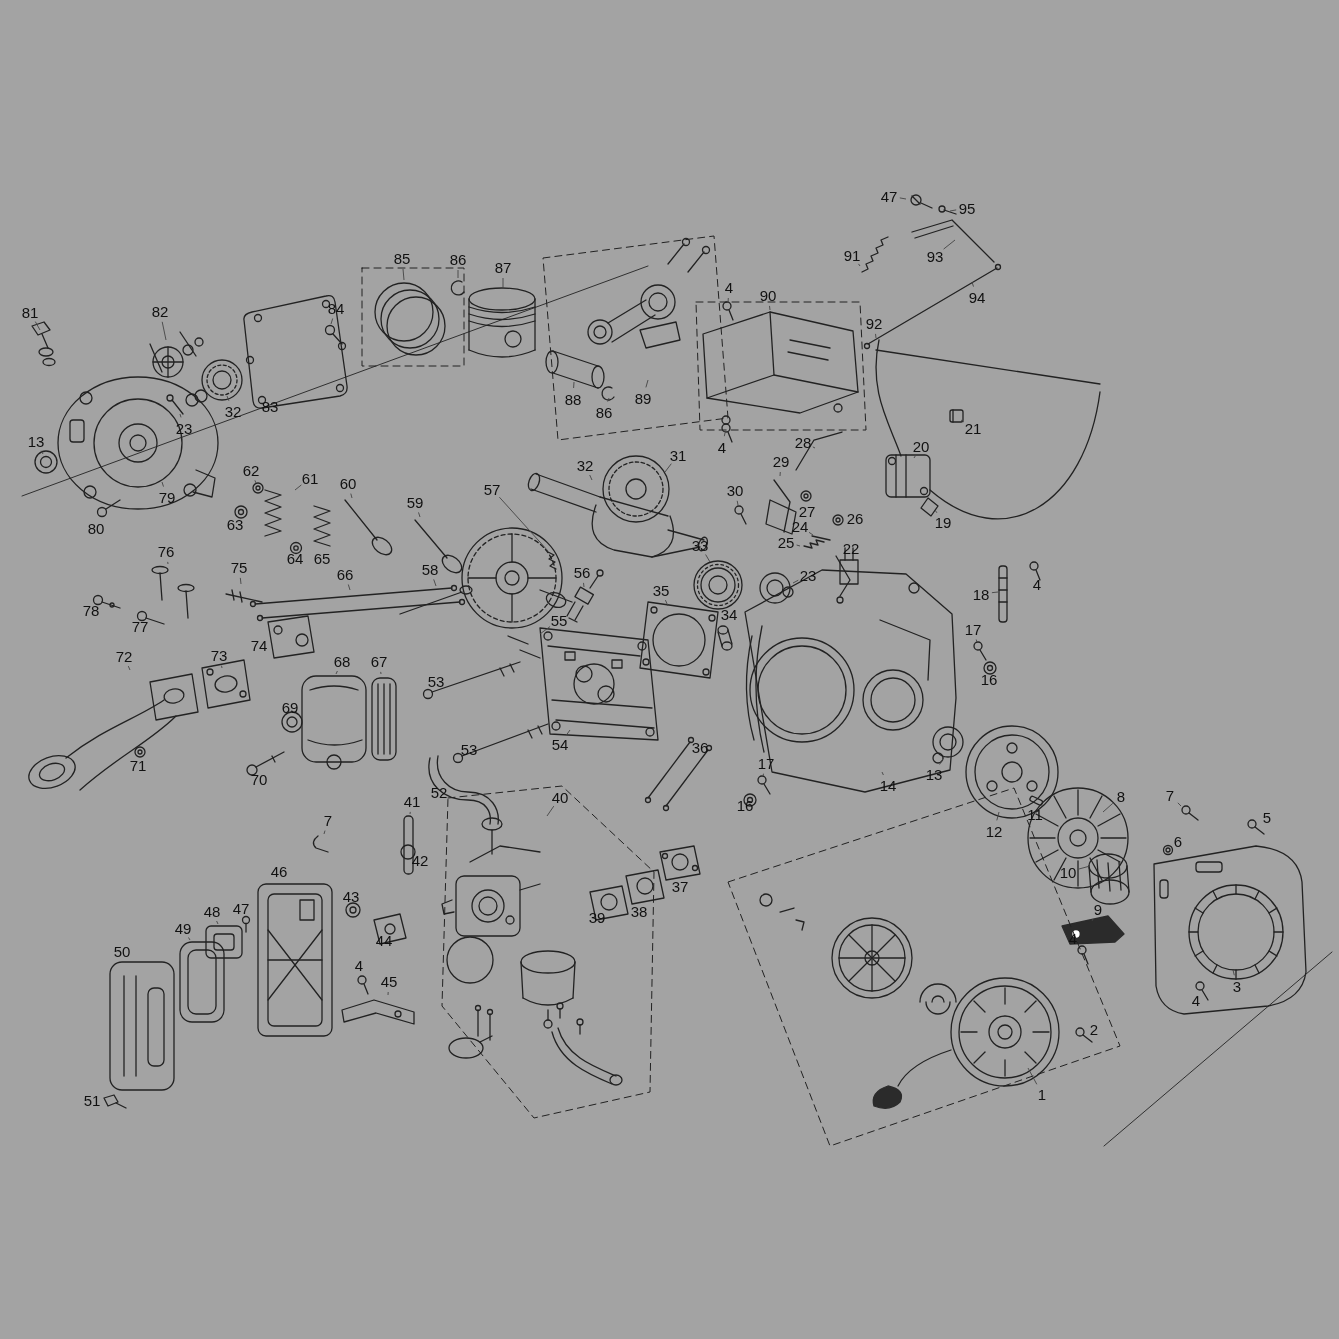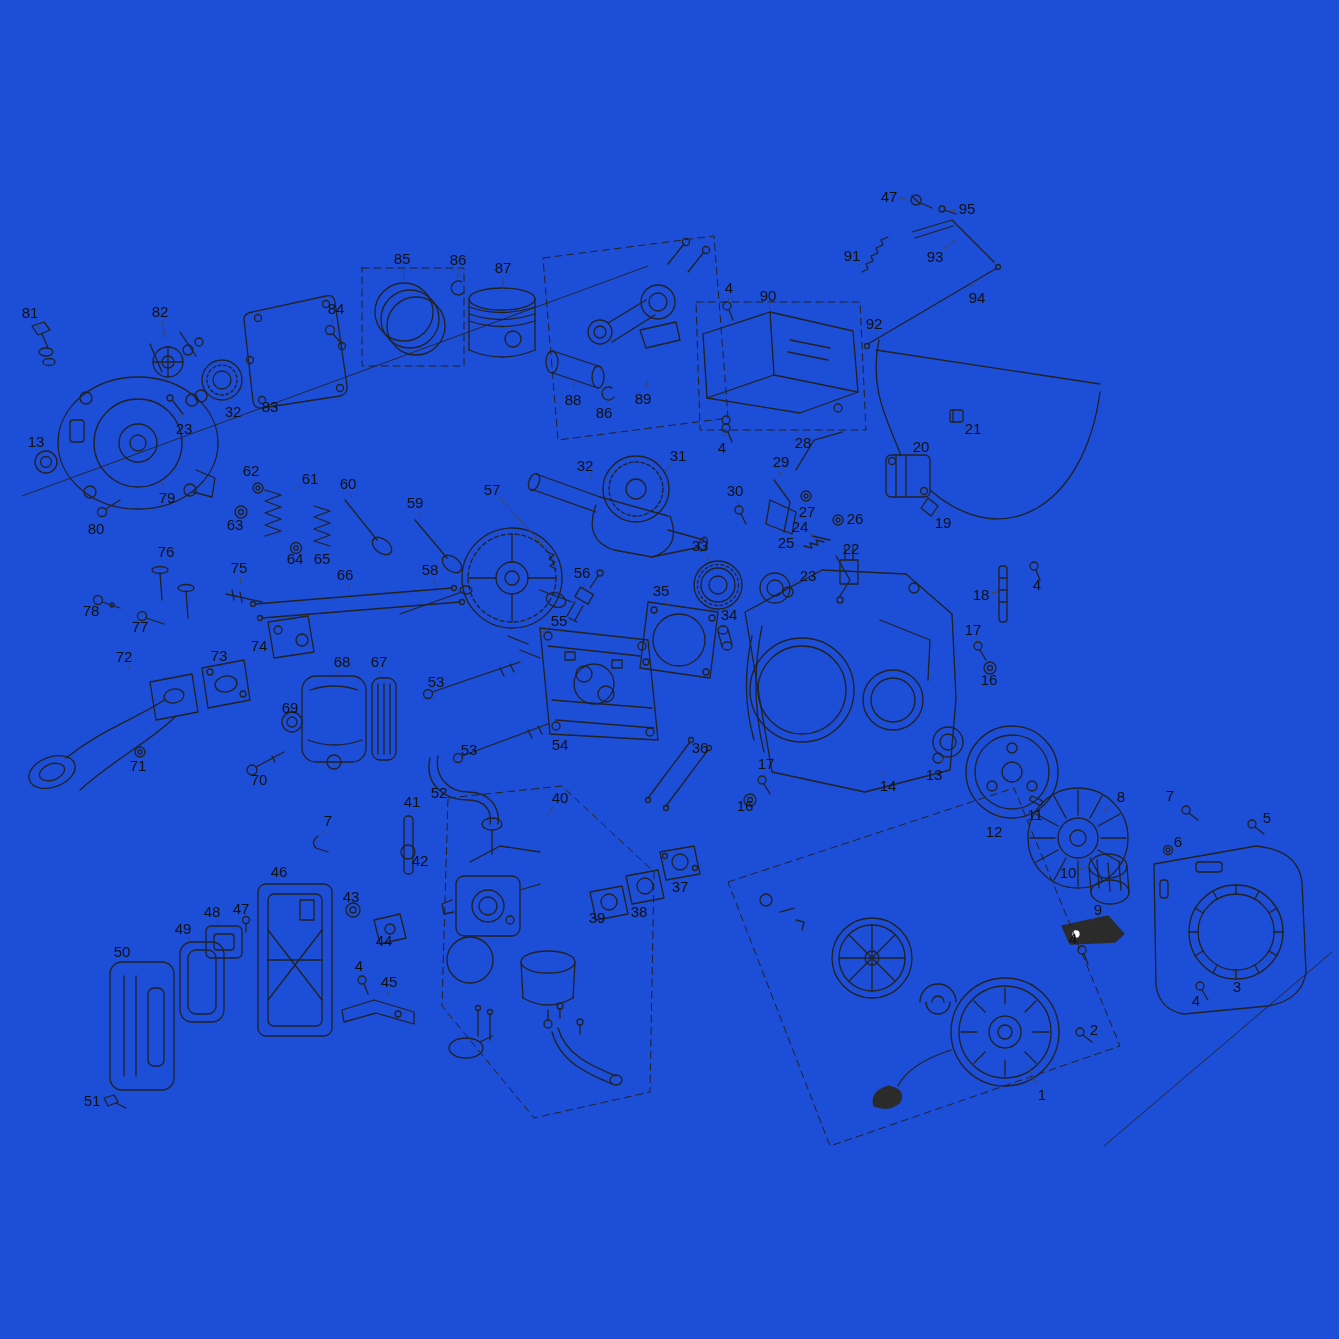--- a/index.html
+++ b/index.html
@@ -8,21 +8,21 @@
   svg{display:block;}
   #labels text{font-family:"Liberation Sans",sans-serif;font-size:15px;
                text-anchor:middle;dominant-baseline:central;}
   #leaders line{stroke:#444;stroke-width:0.9;}
   .dash{stroke-dasharray:7 5;stroke-width:1;}
   .thin{stroke-width:0.9;}
 </style>
 </head>
 <body>
 
-<div class="stage" style="background: #1d4ed8;">
+<div class="stage" style="background: #a3a3a3;">
 <svg id="diagram-svg" width="1339" height="1339" viewBox="0 0 1339 1339">
 
   <g id="artwork" fill="none" stroke="#222222" stroke-width="1.3" stroke-linecap="round" stroke-linejoin="round">
 
     <g class="thin">
       <line x1="22" y1="496" x2="648" y2="266"></line>
     </g>
     <g class="thin">
       <line x1="1104" y1="1146" x2="1332" y2="952"></line>
     </g>

